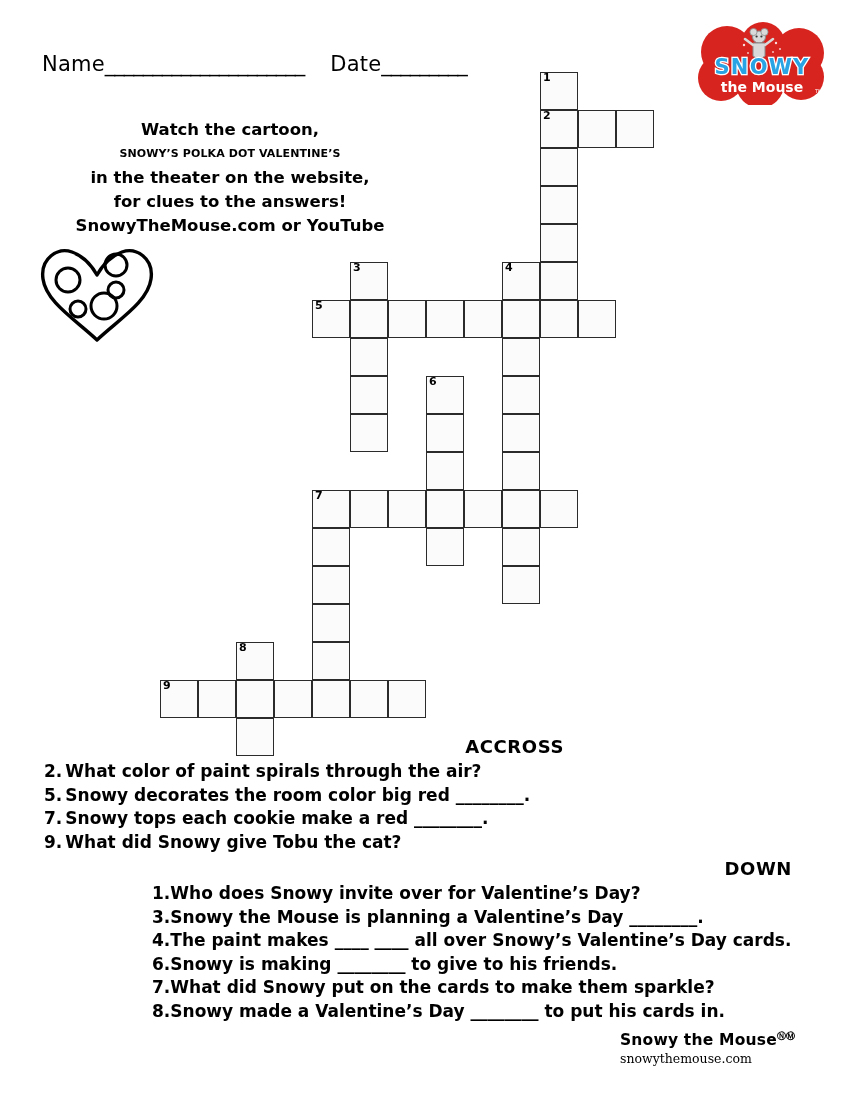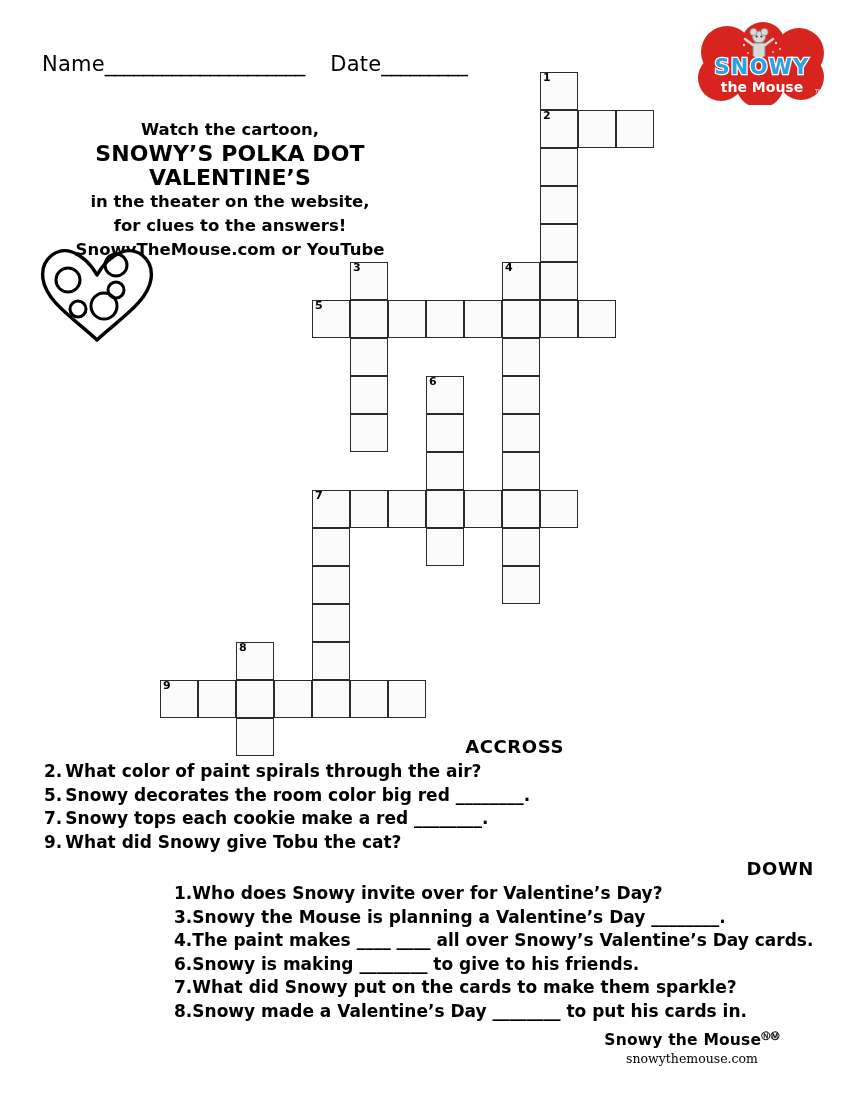--- a/index.html
+++ b/index.html
@@ -31,21 +31,21 @@
   }
   #logo svg { display:block; width:131px; height:83px; }
 
   
   #instructions {
     position:absolute; left:56px; top:118px;
     width:348px; text-align:center;
     font-weight:bold; font-size:16.5px; line-height:24px;
     font-family:"DejaVu Sans", sans-serif;
   }
-  #instructions .l2 { font-size:22px; letter-spacing:.1px; }
+  #instructions .l2 { font-size:11px; letter-spacing:.1px; }
 
   
   #heart { position:absolute; left:36px; top:244px; width:122px; height:100px; }
   #heart svg { display:block; }
 
   
   #grid-wrap { position:absolute; left:0; top:0; width:850px; height:740px; }
   .cell {
     position:absolute;
     width:38px; height:38px;
@@ -59,37 +59,37 @@
     font-family:"DejaVu Sans", sans-serif;
     color:#000;
   }
 
   
   #across-block {
     position:absolute; left:44px; top:736px; width:520px;
     font-family:"DejaVu Sans", sans-serif;
   }
   #down-block {
-    position:absolute; left:174px; top:858px; width:640px;
+    position:absolute; left:152px; top:858px; width:640px;
     font-family:"DejaVu Sans", sans-serif;
   }
   .clue-heading {
     font-weight:bold; font-size:18px; letter-spacing:.6px;
     margin:0 0 3px 0;
     text-align:right;
   }
   .clue {
     font-weight:bold; font-size:17px; line-height:23.5px;
     margin:0; white-space:nowrap;
   }
   .clue .cn { font-weight:bold; }
   #across-block .clue .cn { margin-right:3px; }
 
   
-  #footer { position:absolute; left:592px; top:1030px; width:200px; text-align:center; }
+  #footer { position:absolute; left:620px; top:1030px; width:200px; text-align:left; }
   #footer .brand {
     font-weight:bold; font-size:15.5px; letter-spacing:.2px;
     font-family:"DejaVu Sans", sans-serif;
     white-space:nowrap;
   }
   #footer .brand sup { font-size:9px; vertical-align:super; }
   #footer .site {
     font-size:12.5px; margin-top:2px;
     font-family:"DejaVu Serif", serif;
   }

